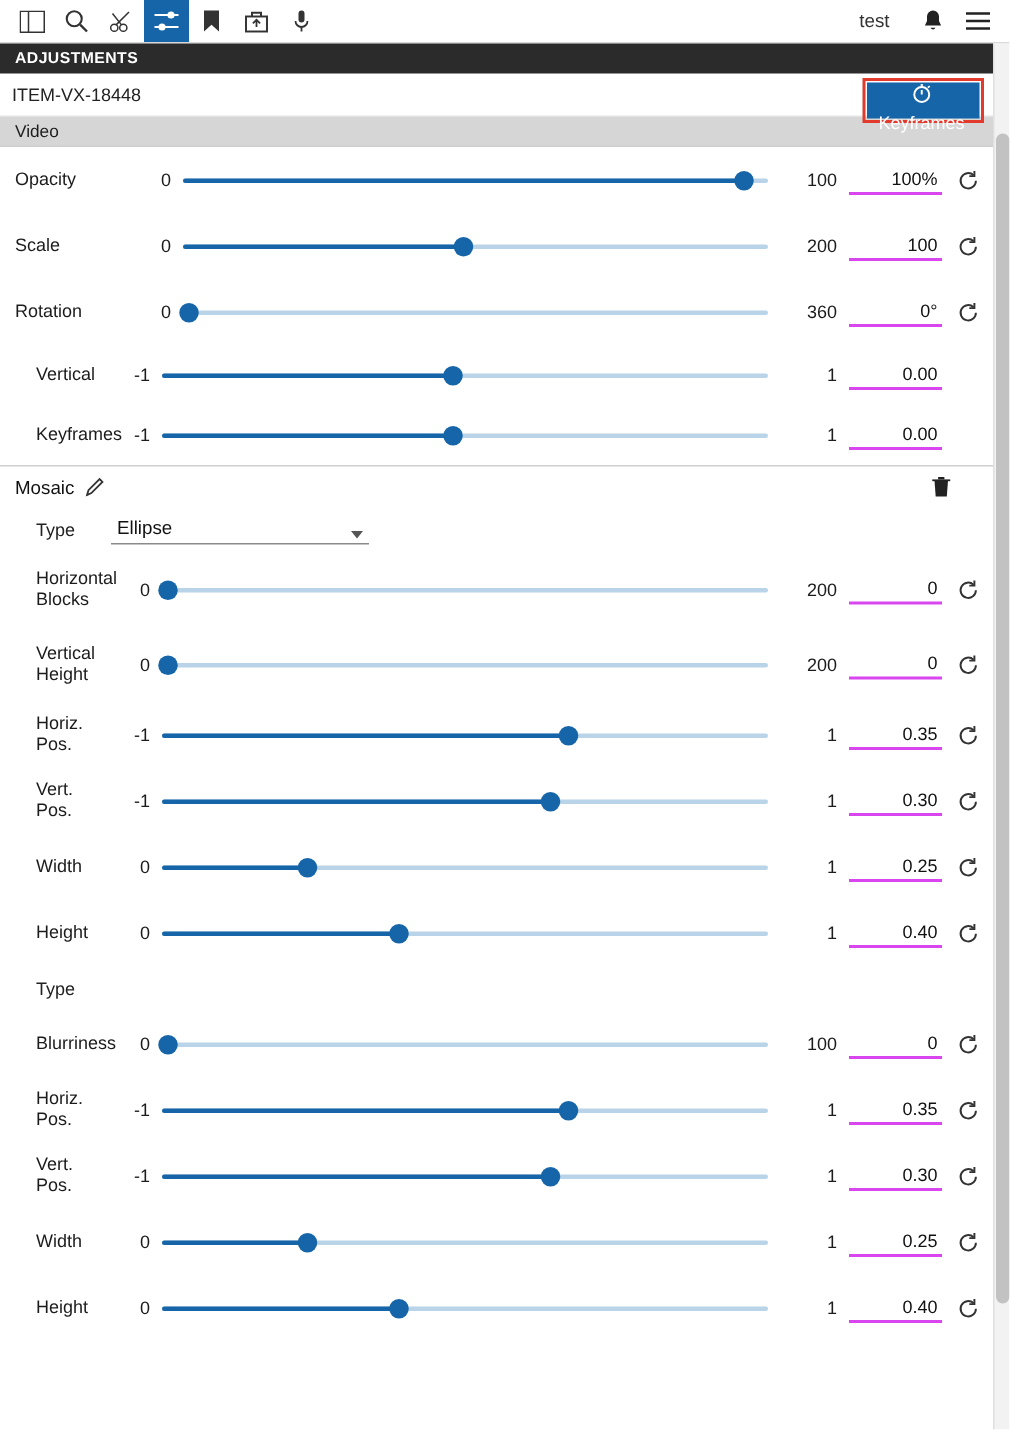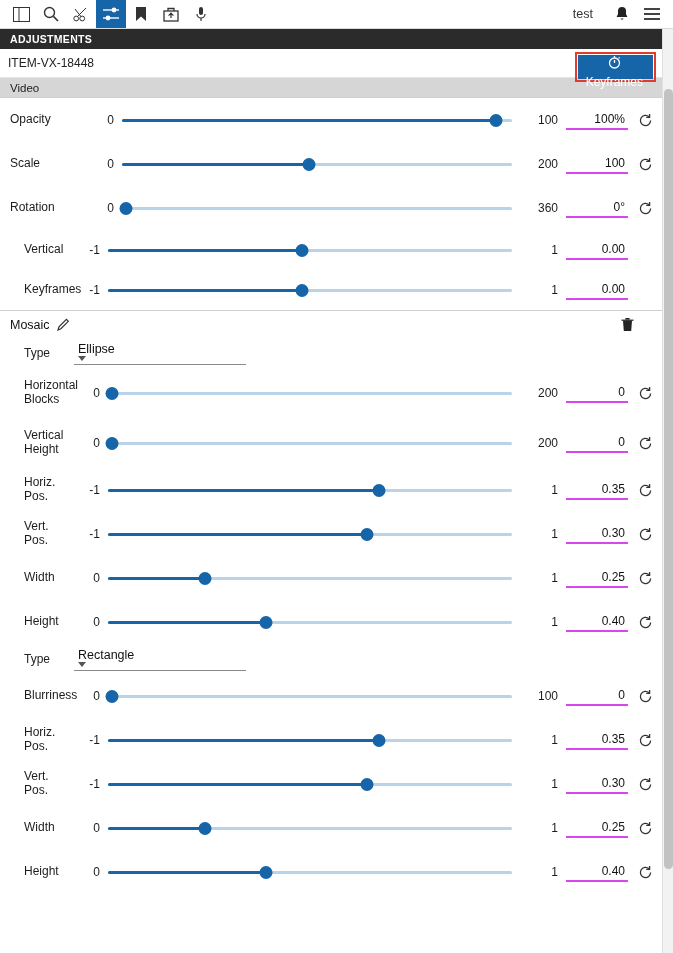--- a/index.html
+++ b/index.html
@@ -233,27 +233,26 @@
     display: flex;
     align-items: center;
     height: 30px;
     padding-left: 10px;
   }
   .dd-row .label { width: 64px; padding-left: 14px; font-size: 12px; }
   .dd {
     width: 172px;
     border-bottom: 1px solid #8a8a8a;
     display: flex;
-    align-items: flex-start;
+    align-items: flex-end;
     justify-content: space-between;
     padding: 1px 4px 3px 4px;
     font-size: 12.5px;
     color: #111;
     cursor: pointer;
-    flex-direction: column;
   }
   .dd .caret {
     width: 0; height: 0;
     border-left: 4px solid transparent;
     border-right: 4px solid transparent;
     border-top: 5px solid #555;
   }
 
   
   .scrollbar {
@@ -582,24 +581,20 @@
       <svg width="15" height="15" viewBox="0 0 15 15">
           <path d="M12.6 7.5a5.1 5.1 0 1 1-1.6-3.7" fill="none" stroke="currentColor" stroke-width="1.3"></path>
           <path d="M11.6 1v3.4H8.2" fill="none" stroke="currentColor" stroke-width="1.3"></path>
         </svg>
     </div>
   </div>
 
 
   <div class="dd-row">
     <span class="label">Type</span>
-    <div class="dd">
-      <span>Rectangle</span>
-      <span class="caret"></span>
-    </div>
   </div>
 
   <div class="row">
     <span class="label indent">Blurriness</span>
     <span class="minlab">0</span>
     <div class="track-wrap">
       <div class="track"></div>
       <div class="track-fill" style="width:0%"></div>
       <div class="knob" style="left:1%"></div>
     </div>

